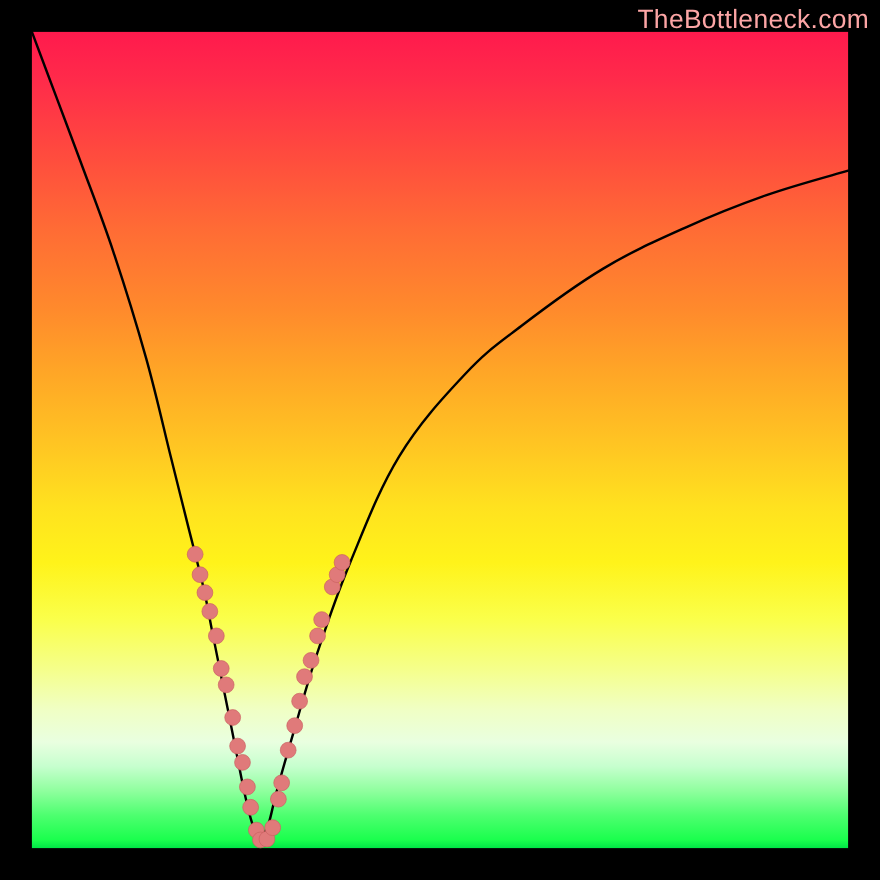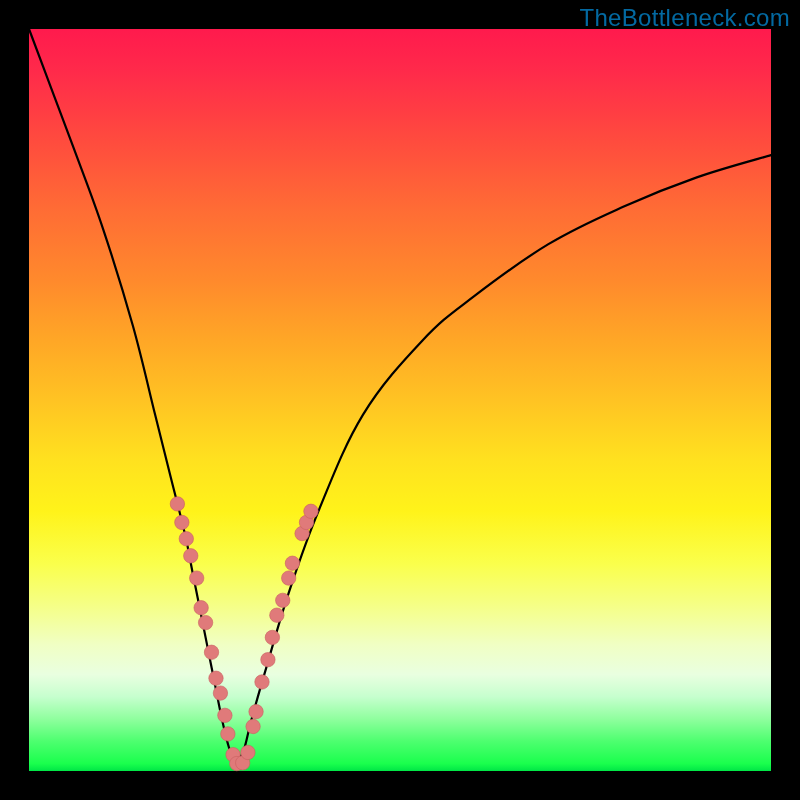--- a/index.html
+++ b/index.html
@@ -45,21 +45,21 @@
       #8fff9e 93%,
       #4dff6f 96%,
       #1aff4d 99%,
       #00e646 100%
     );
   }
   .watermark {
     position: absolute;
     top: 4px;
     right: 10px;
-    color: #0369a1;
+    color: #fca5a5;
     font-size: 24px;
     font-weight: 400;
     letter-spacing: 0.3px;
     z-index: 5;
   }
   svg.overlay {
     position: absolute;
     top: 0;
     left: 0;
     width: 742px;

